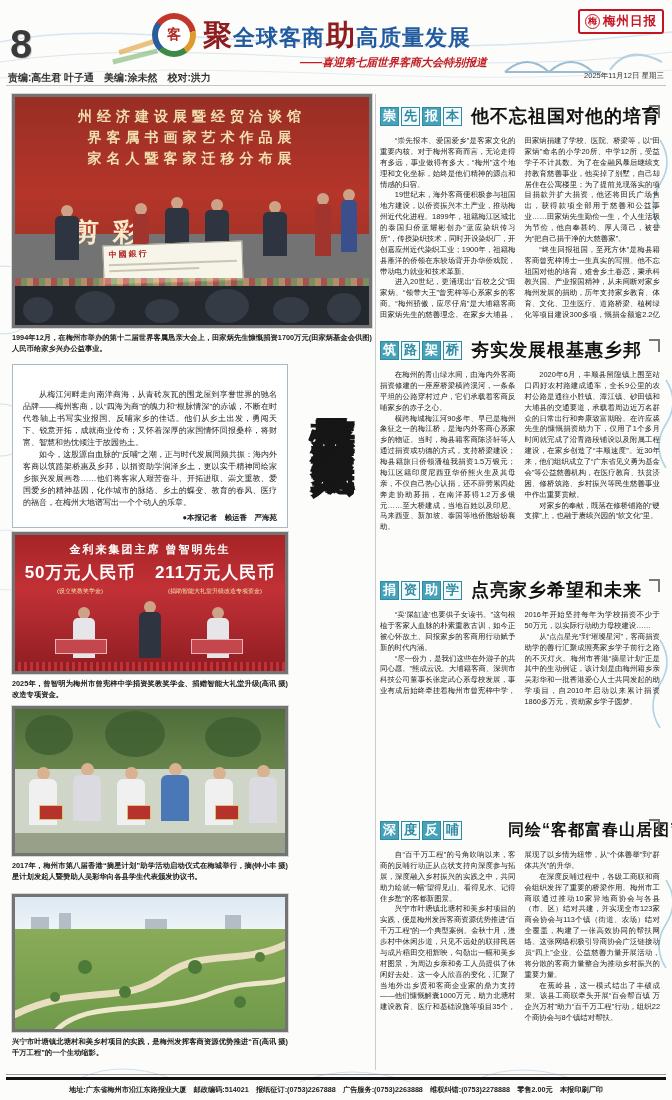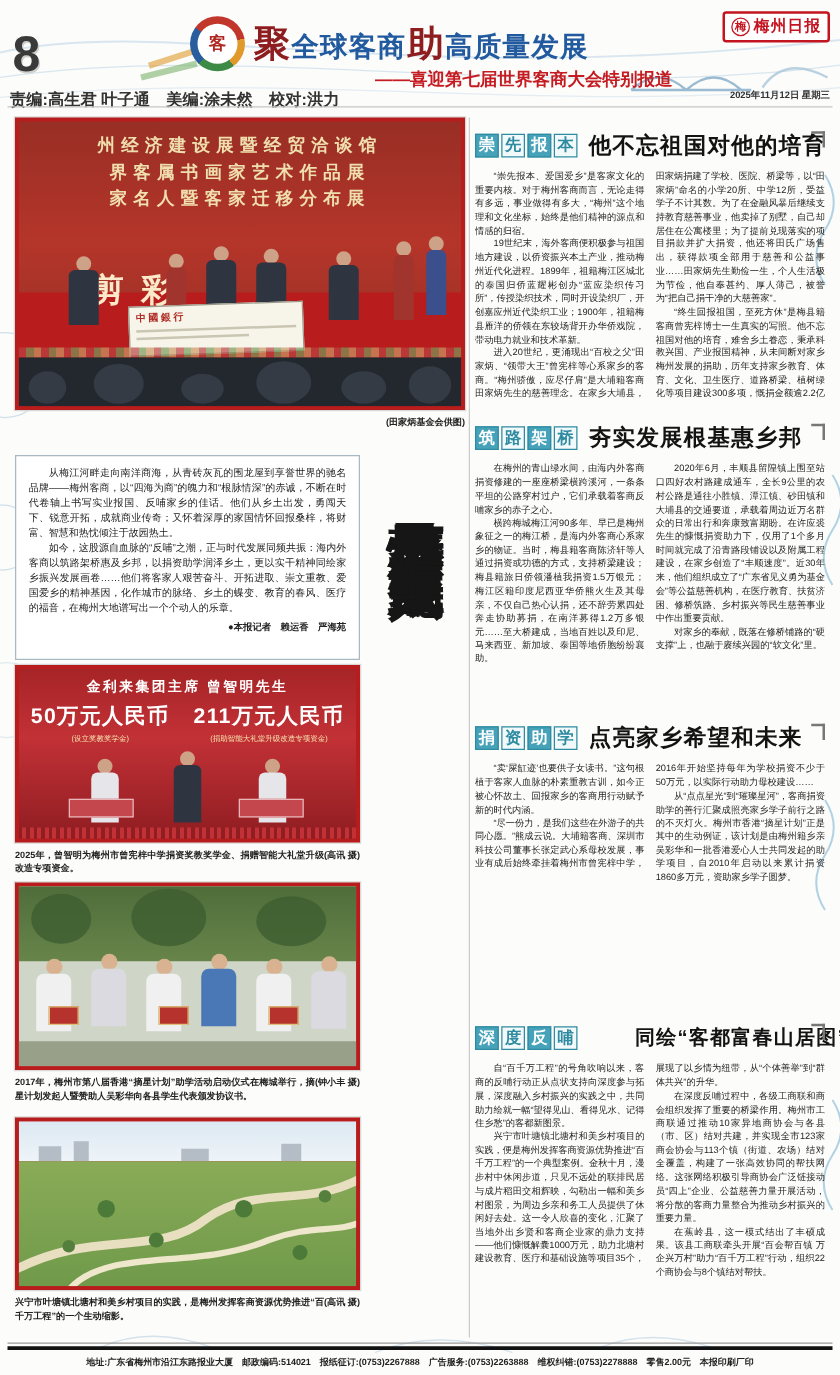--- a/index.html
+++ b/index.html
@@ -10,33 +10,33 @@
 
   
   .page-num { position:absolute; left:10px; top:22px; font-size:40px; font-weight:900; color:#3a3a3a; text-shadow:1px 1px 0 #cfcfcf; }
   .logo-ring { position:absolute; left:152px; top:13px; width:44px; height:44px; border-radius:50%;
     background:conic-gradient(#c2372b 0 22%, #e09a2c 22% 40%, #3d8a46 40% 62%, #2a5d9e 62% 85%, #c2372b 85% 100%); }
   .logo-ring .inner { position:absolute; left:6px; top:6px; width:32px; height:32px; border-radius:50%; background:#fff;
     display:flex; align-items:center; justify-content:center; color:#b02a24; font-size:14px; font-weight:900; }
   .banner-title { position:absolute; left:202px; top:16px; display:flex; align-items:baseline; white-space:nowrap; }
   .banner-title .accent { font-size:29px; font-weight:900; color:#8e1d20; font-family:"Liberation Serif", serif; margin:0 1px; }
   .banner-title .blue { font-size:22px; font-weight:900; color:#215a9e; letter-spacing:1px; }
-  .banner-sub { position:absolute; left:300px; top:55px; font-size:14px; font-weight:900; color:#c41c22; white-space:nowrap; }
+  .banner-sub { position:absolute; left:300px; top:55px; font-size:11px; font-weight:900; color:#c41c22; white-space:nowrap;font-style:italic; }
   .masthead { position:absolute; right:8px; top:9px; display:flex; align-items:center; gap:3px; border:2px solid #c41420; border-radius:3px; background:#fff; padding:2px 5px; }
   .masthead .seal { width:15px; height:15px; border-radius:50%; border:1.5px solid #c41420; color:#c41420; font-size:9px; font-weight:900; display:flex; align-items:center; justify-content:center; }
   .masthead .mtext { color:#c41420; font-size:12.5px; font-weight:900; font-family:"Liberation Serif", serif; letter-spacing:1px; }
-  .editors { position:absolute; left:8px; top:71px; font-size:13px; color:#333; font-weight:700; }
-  .dateline { position:absolute; right:8px; top:71px; font-size:7.5px; color:#333; font-weight:700; }
+  .editors { position:absolute; left:8px; top:71px; font-size:10px; color:#333; font-weight:700; }
+  .dateline { position:absolute; right:8px; top:71px; font-size:7.5px; color:#333; font-weight:400; }
   .header-rule { position:absolute; left:6px; right:6px; top:85px; border-top:1px solid #c5c5c5; }
 
   
   .vdiv { position:absolute; left:375px; top:94px; height:976px; border-left:1px solid #ccc; }
 
   
-  .photo { position:absolute; background:#b91c1c; padding:3px; box-shadow:0 0 0 1px #d8d8d8; }
+  .photo { position:absolute; background:#737373; padding:3px; box-shadow:0 0 0 1px #d8d8d8; }
   .photo .ph-inner { position:relative; width:100%; height:100%; overflow:hidden; }
   .caption { position:absolute; font-size:7.3px; font-weight:700; color:#222; line-height:1.55; text-align:justify; }
   .caption .credit { float:right; font-weight:700; }
 
   
   .p1-banner { position:absolute; left:0; top:0; width:100%; height:60%; background:linear-gradient(180deg,#982e25,#b5352a 70%,#a83328); padding-top:8px; }
   .p1-banner .para { text-indent:0 !important; text-align:center; color:#f0dfae; font-size:14px; font-weight:900; letter-spacing:5px; margin:3px 0; }
   .p1-ribbon { position:absolute; left:58px; top:118px; font-size:26px; font-weight:900; color:#fbe9c9; letter-spacing:14px; }
   .p1-check { position:absolute; left:88px; top:146px; width:140px; height:40px; background:#f7f4e9; border:1px solid #9a9a8a; transform:rotate(-2deg);
     padding:3px 5px; }
@@ -73,21 +73,21 @@
   .p3fig.b .body { background:#4a77b5; }
   .p3-cert { position:absolute; width:24px; height:15px; background:#b5332c; border:1px solid #e0c27a; }
 
   
   .p4-sky { position:absolute; top:0; width:100%; height:24%; background:linear-gradient(180deg,#dce8f2,#eef4f8); }
   .p4-bld { position:absolute; background:#b4bcc6; bottom:76%; }
   .p4-field { position:absolute; top:24%; width:100%; height:76%; background:linear-gradient(180deg,#8aab58,#6f9a4a); }
   .p4-paths { position:absolute; inset:0; }
 
   
-  .lead-box { position:absolute; left:12px; top:364px; width:276px; height:164px; border:1px solid #a9b9c4; background:#fff; padding:8px 10px 6px; overflow:hidden; }
+  .lead-box { position:absolute; left:12px; top:364px; width:276px; height:164px; border:1px solid #a9b9c4; background:#fff; padding:24px 10px 6px; overflow:hidden; }
   .lead-box .para { font-size:8px; line-height:1.5; text-align:justify; text-indent:2em; color:#1c1c1c; }
   .lead-byline { text-align:right; font-size:7.5px; font-weight:900; color:#222; margin-top:4px; }
 
   
   .v-headline { position:absolute; left:292px; top:382px; width:82px; height:690px; writing-mode:vertical-rl; text-orientation:upright;
     font-size:45px; font-weight:900; color:#161616; line-height:82px; font-family:"DejaVu Sans", sans-serif; overflow:hidden; }
   .v-headline .seg2 { margin-top:32px; display:inline-block; }
 
   
   .art-header { position:absolute; left:380px; width:280px; height:28px; display:flex; align-items:center; }
@@ -199,20 +199,21 @@
           <i style="left:60px; width:40px; height:32px;"></i>
         <i style="left:130px; width:34px; height:24px;"></i>
           <i style="left:190px; width:44px; height:34px;"></i>
         <i style="left:258px; width:36px; height:26px;"></i>
           <i style="left:312px; width:34px; height:30px;"></i>
       </div>
     </div>
   </div>
   <div class="caption" style="left:12px; top:332px; width:360px;">
     <span class="credit">(田家炳基金会供图)</span>
+    <span>1994年12月，在梅州市举办的第十二届世界客属恳亲大会上，田家炳先生慷慨捐资1700万元人民币给家乡兴办公益事业。</span>
   </div>
 
   <div class="lead-box">
     <div>
         <p class="para">从梅江河畔走向南洋商海，从青砖灰瓦的围龙屋到享誉世界的驰名品牌——梅州客商，以“四海为商”的魄力和“根脉情深”的赤诚，不断在时代卷轴上书写实业报国、反哺家乡的佳话。他们从乡土出发，勇闯天下、锐意开拓，成就商业传奇；又怀着深厚的家国情怀回报桑梓，将财富、智慧和热忱倾注于故园热土。</p>
         <p class="para">如今，这股源自血脉的“反哺”之潮，正与时代发展同频共振：海内外客商以筑路架桥惠及乡邦，以捐资助学润泽乡土，更以实干精神同绘家乡振兴发展画卷……他们将客家人艰苦奋斗、开拓进取、崇文重教、爱国爱乡的精神基因，化作城市的脉络、乡土的蝶变、教育的春风、医疗的福音，在梅州大地谱写出一个个动人的乐章。</p>
       </div>
     <div class="lead-byline">●本报记者　赖运香　严海苑</div>
   </div>
 

